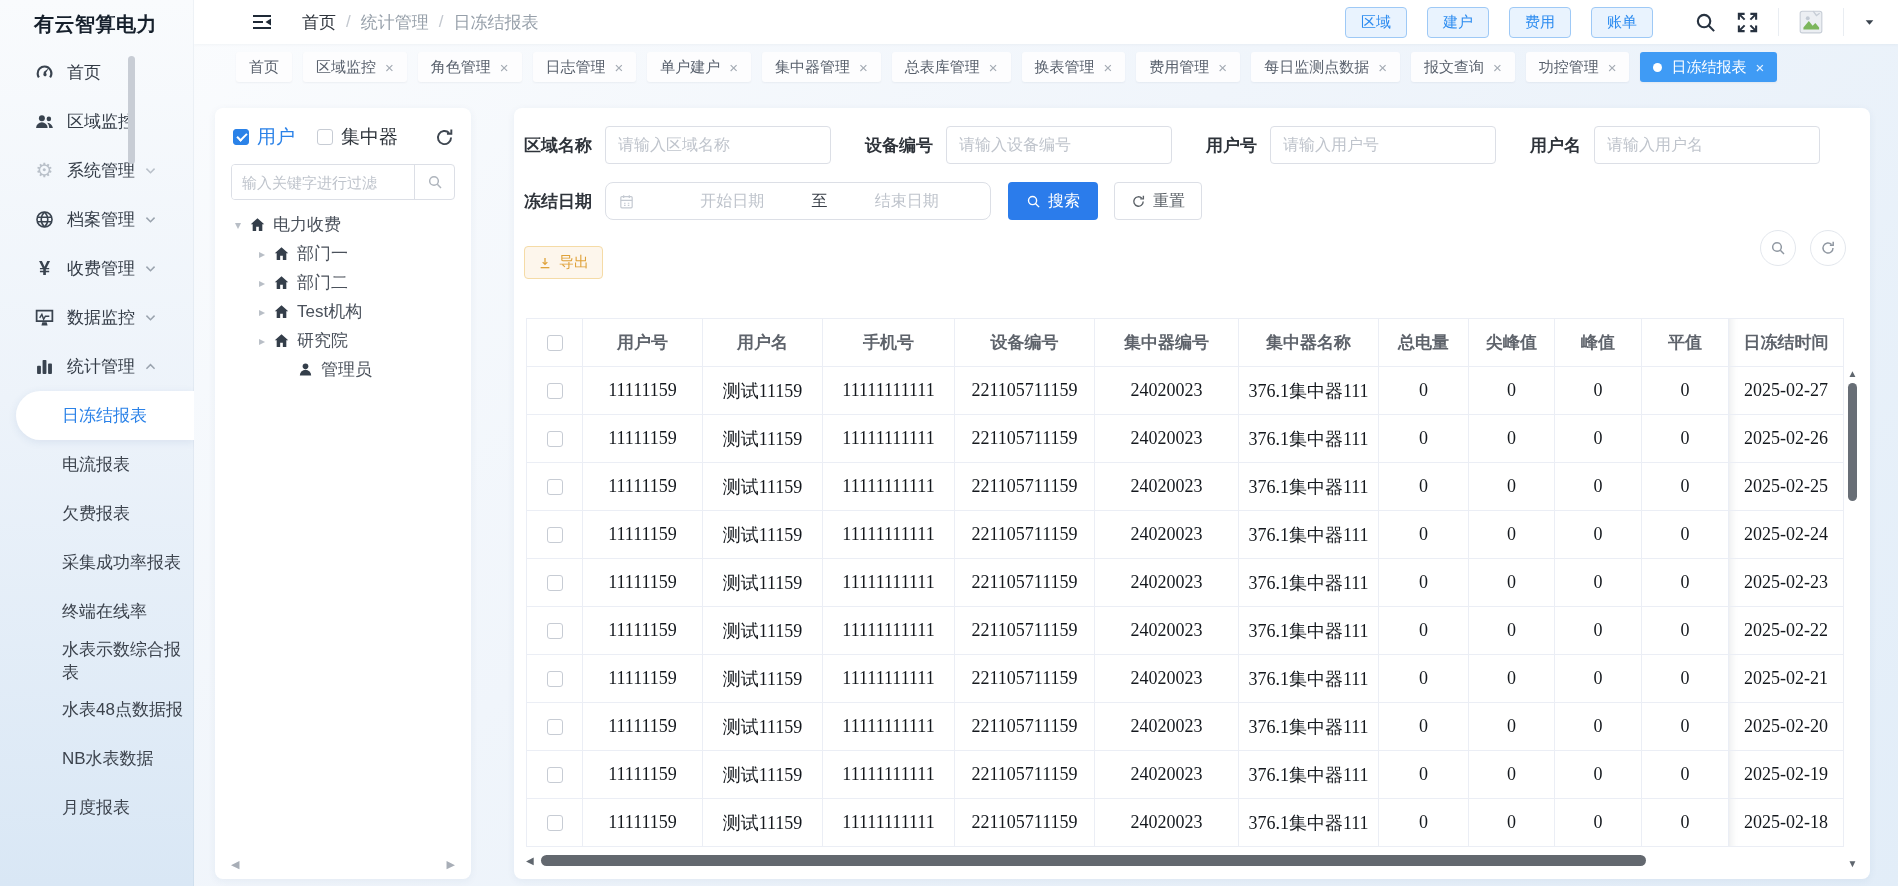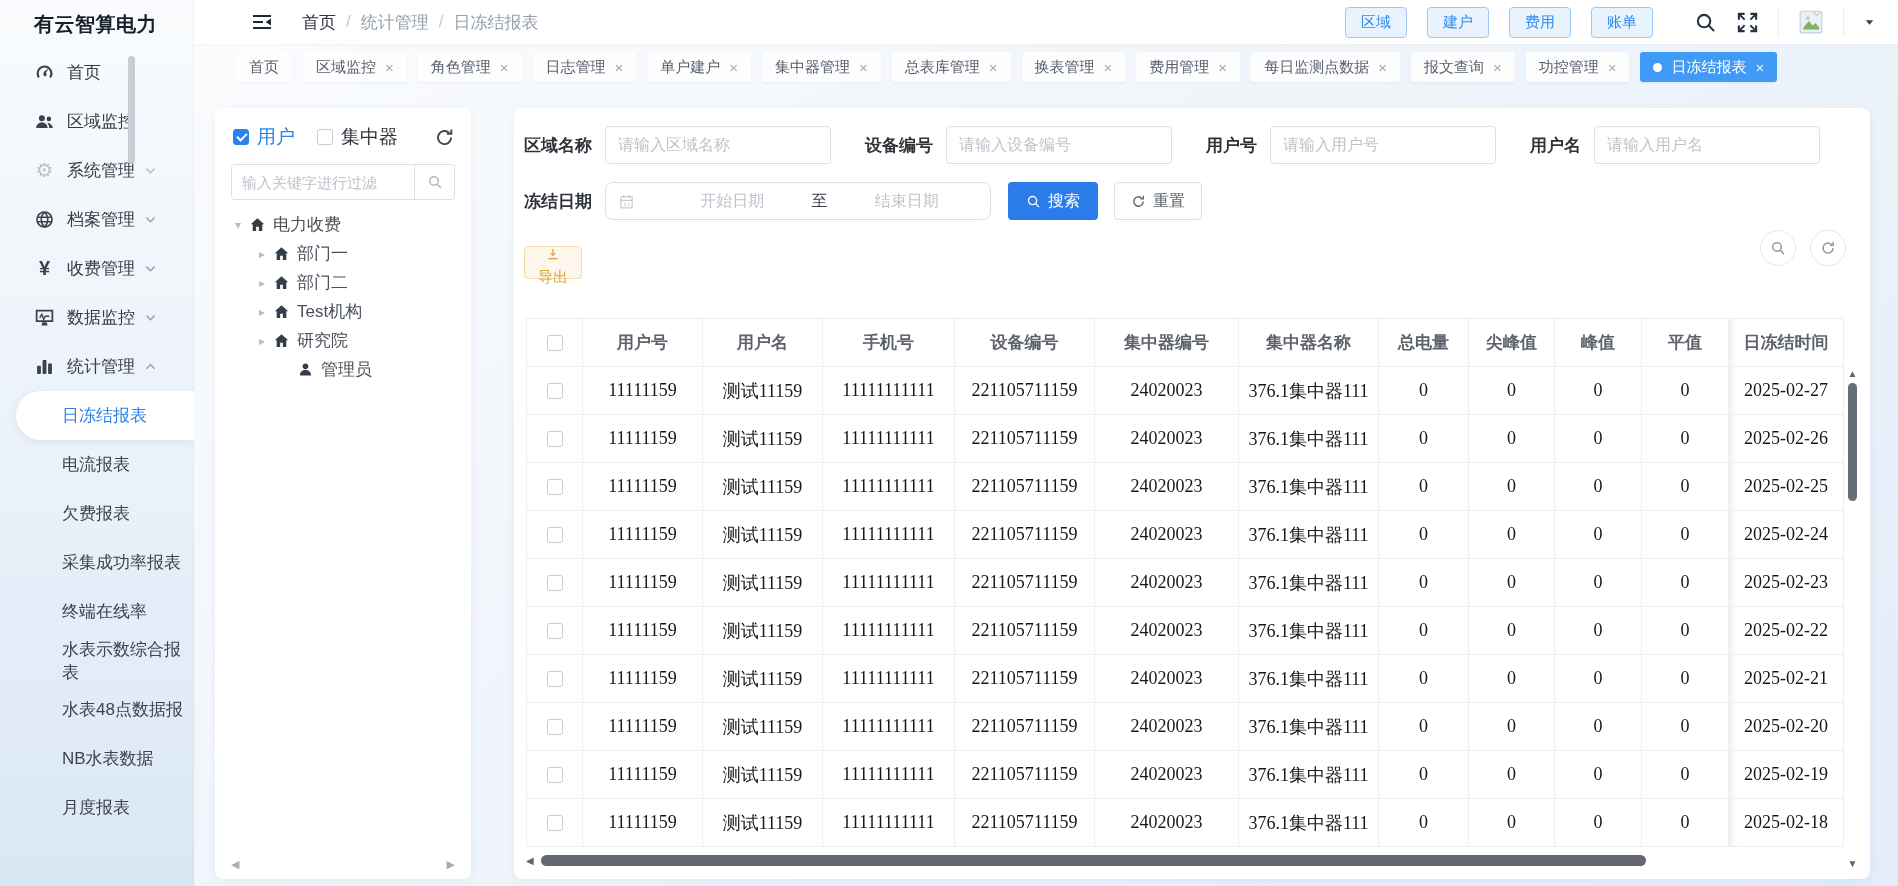--- a/index.html
+++ b/index.html
@@ -102,21 +102,21 @@
                 align-items:center; padding:0 12px; cursor:pointer; }
   #date-range .icon { width:17px; height:17px; color:#c4c9d1; margin-right:26px; flex:none; }
   .date-ph { flex:1; font-size:16px; color:#bfc4cc; text-align:center; }
   #date-sep { font-size:16px; color:#3a4049; padding:0 8px; }
   .btn { display:inline-flex; align-items:center; gap:7px; height:38px; border-radius:4px;
          font-size:16px; cursor:pointer; border:1px solid transparent; font-family:inherit; }
   #search-btn { margin-left:17px; padding:0 17px; background:#2b7ceb; color:#fff; }
   #reset-btn  { margin-left:16px; padding:0 16px; background:#fff; color:#5c6268; border-color:#dcdfe6; }
   .btn .icon { width:15px; height:15px; }
   #export-btn { margin:26px 0 16px 10px; height:33px; padding:0 13px; font-size:15px;
-                background:#fdf6ec; color:#dfa23a; border-color:#f5dba6;flex-direction:column; }
+                background:#fdf6ec; color:#dfa23a; border-color:#f5dba6; }
   #export-btn .icon { width:14px; height:14px; }
   #corner-tools { position:absolute; right:24px; top:122px; display:flex; gap:14px; }
   .circle-btn { width:36px; height:36px; border:1px solid #e3e7ed; border-radius:50%; background:#fff;
                 display:flex; align-items:center; justify-content:center; color:#8f97a1; cursor:pointer; }
   .circle-btn .icon { width:16px; height:16px; }
 
   
   #table-wrap { position:absolute; left:12px; top:210px; right:26px; height:530px; overflow:hidden; }
   #grid { width:100%; border-collapse:collapse; table-layout:fixed; }
   #grid th, #grid td { border:1px solid #ebeef5; height:48px; text-align:center;

